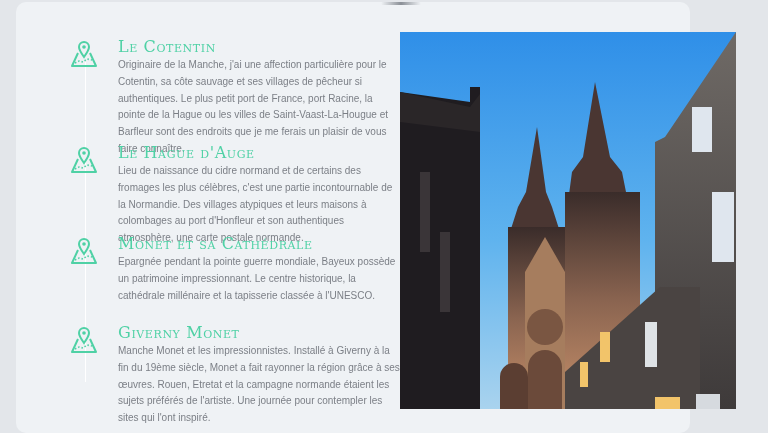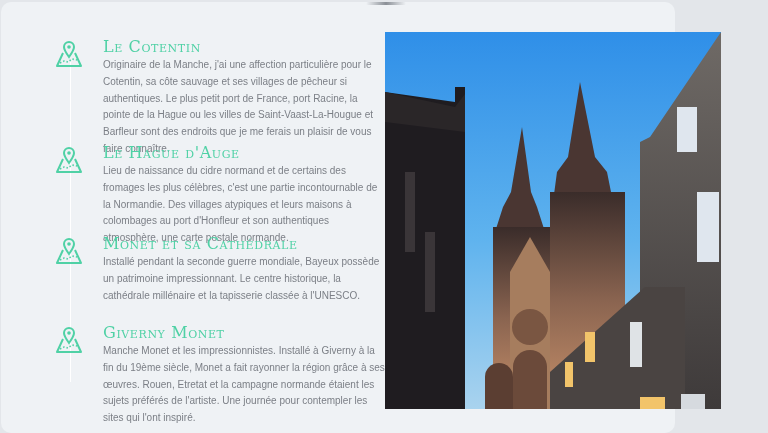--- a/index.html
+++ b/index.html
@@ -1,19 +1,19 @@
 <!DOCTYPE html>
 <html><head>
 <meta charset="utf-8">
 <style>
   * { box-sizing: border-box; margin: 0; padding: 0; }
   html, body { width: 768px; height: 433px; overflow: hidden; background: #e3e6ea; }
   body { font-family: "Liberation Sans", sans-serif; position: relative; }
   .card {
-    position: absolute; left: 1px; top: 2px; width: 674px; height: 431px;
+    position: absolute; left: 16px; top: 2px; width: 674px; height: 431px;
     background: #eff2f5; border-radius: 10px;
   }
   .top-notch {
     position: absolute; left: 365px; top: 0px; width: 40px; height: 3px;
     background: linear-gradient(90deg, transparent, #8a8f96, transparent);
     border-radius: 2px;
   }
   .timeline-line {
     position: absolute; left: 69px; top: 60px; width: 1px; height: 320px;
     background: #ffffff;
@@ -66,21 +66,21 @@
   </div>
 
   <div class="item" style="top:233px;">
     <svg class="icon" style="top:2px;" viewBox="0 0 30 30">
       <path d="M9 13 L3 26 L27 26 L21 13" fill="none" stroke="#4fd1a5" stroke-width="2" stroke-linejoin="round"></path>
       <path d="M15 17 C15 17 10 10 10 7 A5 5 0 0 1 20 7 C20 10 15 17 15 17 Z" fill="#eff2f5" stroke="#4fd1a5" stroke-width="2"></path>
       <circle cx="15" cy="7" r="1.8" fill="#4fd1a5"></circle>
       <path d="M6 23 L10 21 L14 22 L18 19 L23 20" fill="none" stroke="#4fd1a5" stroke-width="1.6" stroke-dasharray="1.5 2"></path>
     </svg>
     <h2>Monet et sa Cathédrale</h2>
-    <p>Installé pendant la seconde guerre mondiale, Bayeux possède un patrimoine impressionnant. Le centre historique, la cathédrale millénaire et la tapisserie classée à l'UNESCO.</p>
+    <p>Epargnée pendant la pointe guerre mondiale, Bayeux possède un patrimoine impressionnant. Le centre historique, la cathédrale millénaire et la tapisserie classée à l'UNESCO.</p>
   </div>
 
   <div class="item" style="top:322px;">
     <svg class="icon" style="top:2px;" viewBox="0 0 30 30">
       <path d="M9 13 L3 26 L27 26 L21 13" fill="none" stroke="#4fd1a5" stroke-width="2" stroke-linejoin="round"></path>
       <path d="M15 17 C15 17 10 10 10 7 A5 5 0 0 1 20 7 C20 10 15 17 15 17 Z" fill="#eff2f5" stroke="#4fd1a5" stroke-width="2"></path>
       <circle cx="15" cy="7" r="1.8" fill="#4fd1a5"></circle>
       <path d="M6 23 L10 21 L14 22 L18 19 L23 20" fill="none" stroke="#4fd1a5" stroke-width="1.6" stroke-dasharray="1.5 2"></path>
     </svg>
     <h2>Giverny Monet</h2>

